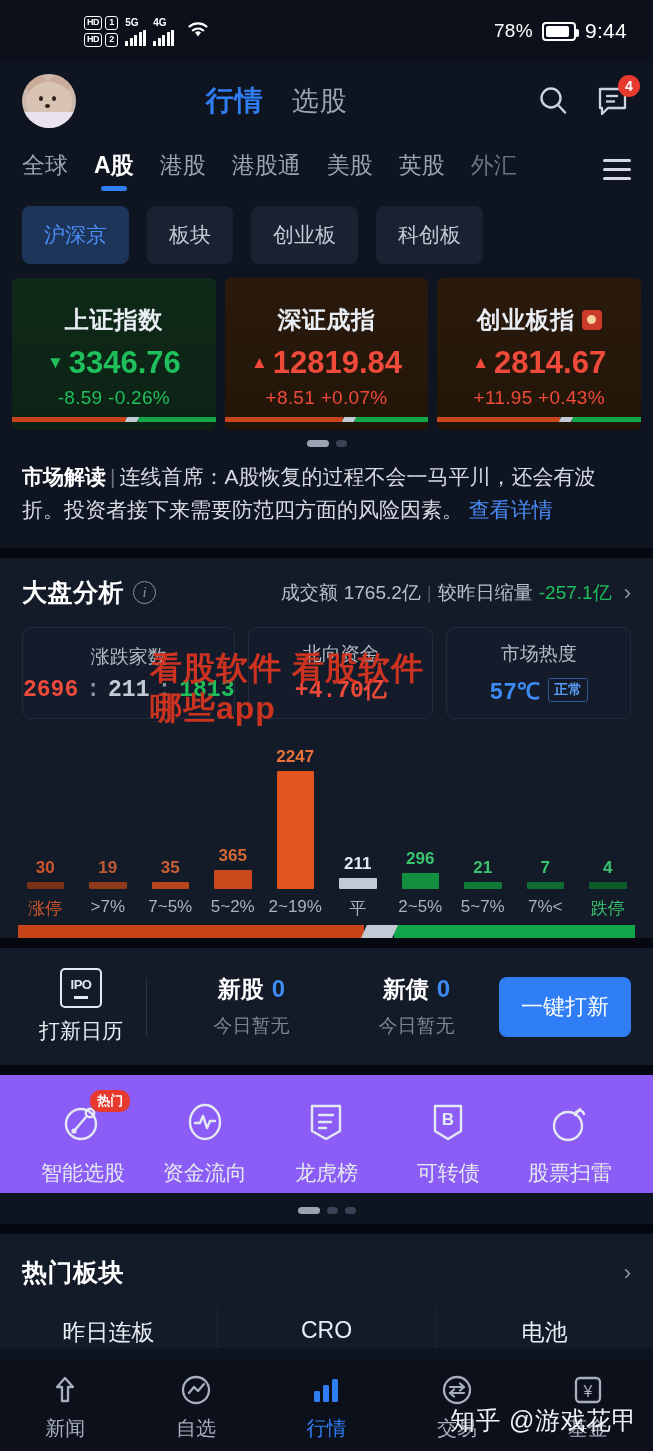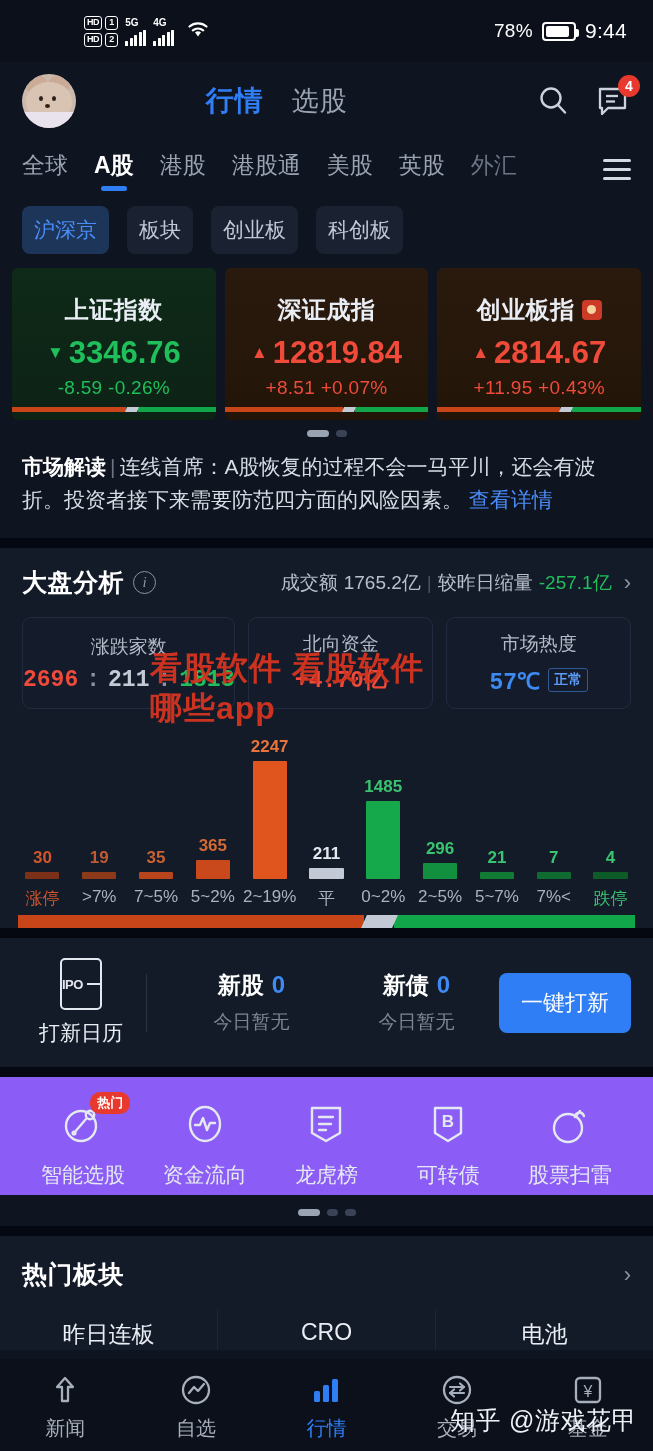--- a/index.html
+++ b/index.html
@@ -56,21 +56,21 @@
   .navtabs { height:58px; flex:0 0 58px; display:flex; align-items:center; padding:0 22px; gap:26px; position:relative; }
   .nav-item { font-size:23px; color:#9aa3b2; position:relative; padding-bottom:8px; white-space:nowrap;}
   .nav-item.active { color:#fff; font-weight:bold; }
   .nav-item.active:after { content:""; position:absolute; left:50%; transform:translateX(-50%); bottom:-2px; width:26px; height:5px; border-radius:3px; background:#2f7ef5;}
   .nav-item.faded { color:#6c7585; }
   .hamburger { margin-left:auto; width:34px; display:flex; flex-direction:column; gap:6px; background:#0e1420; padding-left:6px;}
   .hamburger i { display:block; height:3px; background:#d4d9e2; border-radius:2px;}
 
   
   .chips { display:flex; gap:18px; padding:8px 22px 14px; }
-  .chip { height:48px; padding:0 12px; border-radius:8px; background:#1a2232; color:#c2c9d6; font-size:21px; display:flex; align-items:center;}
+  .chip { height:58px; padding:0 22px; border-radius:8px; background:#1a2232; color:#c2c9d6; font-size:21px; display:flex; align-items:center;}
   .chip.active { background:#1c3career; }
   .chip.active { background:#1d3558; color:#4b8df8; }
 
   
   .cards { display:flex; gap:9px; padding:0 12px; }
   .card { flex:1; height:152px; border-radius:6px; position:relative; display:flex; flex-direction:column; align-items:center; justify-content:center; padding-top:4px; overflow:hidden;}
   .card.down { background:linear-gradient(180deg,#0f2a18 0%,#0c2215 100%); }
   .card.up { background:linear-gradient(180deg,#2a1a0d 0%,#221508 100%); }
   .card-name { font-size:24px; color:#e9edf4; font-weight:bold; letter-spacing:0.5px; display:flex; align-items:center; gap:7px;}
   .dot-mark { width:20px; height:20px; border-radius:4px; background:#cc3a28; display:flex; align-items:center; justify-content:center;}
@@ -121,21 +121,21 @@
   .col .bar { width:60%; border-radius:1px; }
   .col .lbl { font-size:17px; color:#aab1bf; margin-top:8px; height:22px;}
   .ratio-bar { margin:6px 18px 0; height:13px; display:flex; }
   .ratio-bar .o { background:#c8451a; }
   .ratio-bar .w { background:#c3cad6; transform:skewX(-24deg); }
   .ratio-bar .g { background:#11a64a; }
 
   
   .ipo { background:#131a28; display:flex; align-items:center; padding:20px 22px; gap:0; }
   .ipo-cal { display:flex; flex-direction:column; align-items:center; gap:9px; width:118px;}
-  .ipo-icon { width:42px; height:52px; border:2.3px solid #e3e8f0; border-radius:5px; display:flex; flex-direction:row; align-items:center; justify-content:center; gap:4px;}
+  .ipo-icon { width:42px; height:40px; border:2.3px solid #e3e8f0; border-radius:5px; display:flex; flex-direction:column; align-items:center; justify-content:center; gap:4px;}
   .ipo-icon span { font-size:13px; font-weight:bold; color:#e3e8f0; letter-spacing:-0.5px;}
   .ipo-icon i { width:14px; height:2.5px; background:#e3e8f0; display:block;}
   .ipo-cal-label { font-size:21px; color:#e9edf4; }
   .vline { width:1px; height:58px; background:#2a3447; margin:0 22px 0 6px;}
   .ipo-stat { display:flex; flex-direction:column; align-items:center; gap:8px; flex:1;}
   .ipo-stat .t { font-size:23px; font-weight:bold; color:#fff; display:flex; gap:8px; align-items:baseline;}
   .ipo-stat .t em { font-style:normal; color:#3d8bf2; font-size:24px;}
   .ipo-stat .s { font-size:19px; color:#7d8593; }
   .ipo-btn { background:#2f7ef5; color:#fff; font-size:22px; border-radius:8px; padding:15px 22px; margin-left:auto; white-space:nowrap;}
 
@@ -398,25 +398,20 @@
           <span class="num" style="color: rgb(232, 116, 60);">2247</span>
           <span class="bar" style="height: 118px; background: rgb(224, 84, 30);"></span>
           <span class="lbl" style="color: rgb(170, 177, 191);">2~19%</span>
         </div>
         <div class="col">
           <span class="num" style="color: rgb(228, 233, 241);">211</span>
           <span class="bar" style="height: 11px; background: rgb(195, 202, 214);"></span>
           <span class="lbl" style="color: rgb(170, 177, 191);">平</span>
         </div>
         <div class="col">
-          <span class="num" style="color: rgb(57, 196, 111);">1485</span>
-          <span class="bar" style="height: 78px; background: rgb(22, 169, 76);"></span>
-          <span class="lbl" style="color: rgb(170, 177, 191);">0~2%</span>
-        </div>
-        <div class="col">
           <span class="num" style="color: rgb(57, 196, 111);">296</span>
           <span class="bar" style="height: 16px; background: rgb(19, 144, 63);"></span>
           <span class="lbl" style="color: rgb(170, 177, 191);">2~5%</span>
         </div>
         <div class="col">
           <span class="num" style="color: rgb(57, 196, 111);">21</span>
           <span class="bar" style="height: 7px; background: rgb(17, 122, 53);"></span>
           <span class="lbl" style="color: rgb(170, 177, 191);">5~7%</span>
         </div>
         <div class="col">

